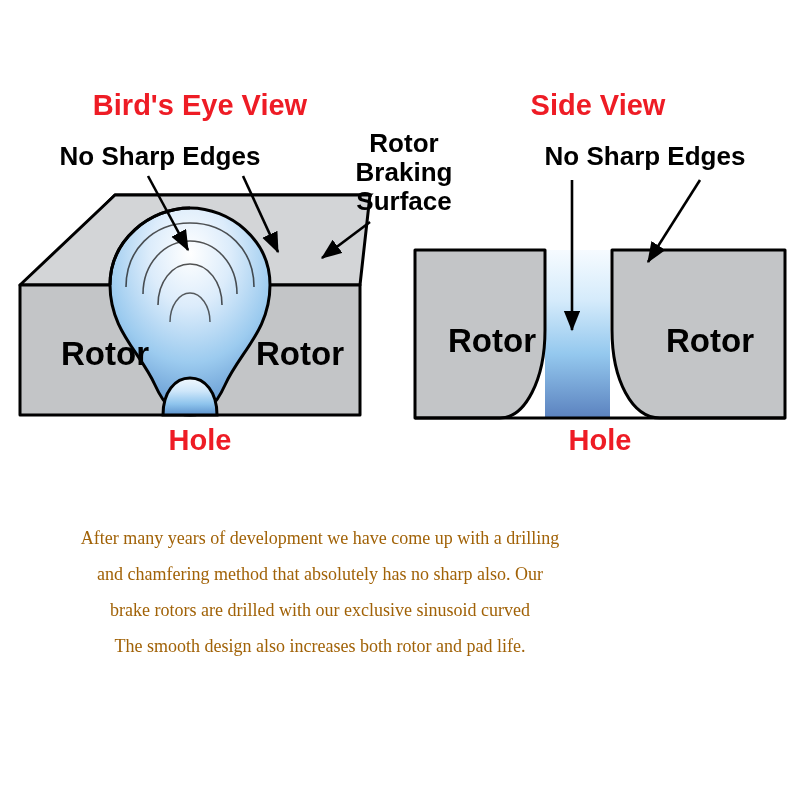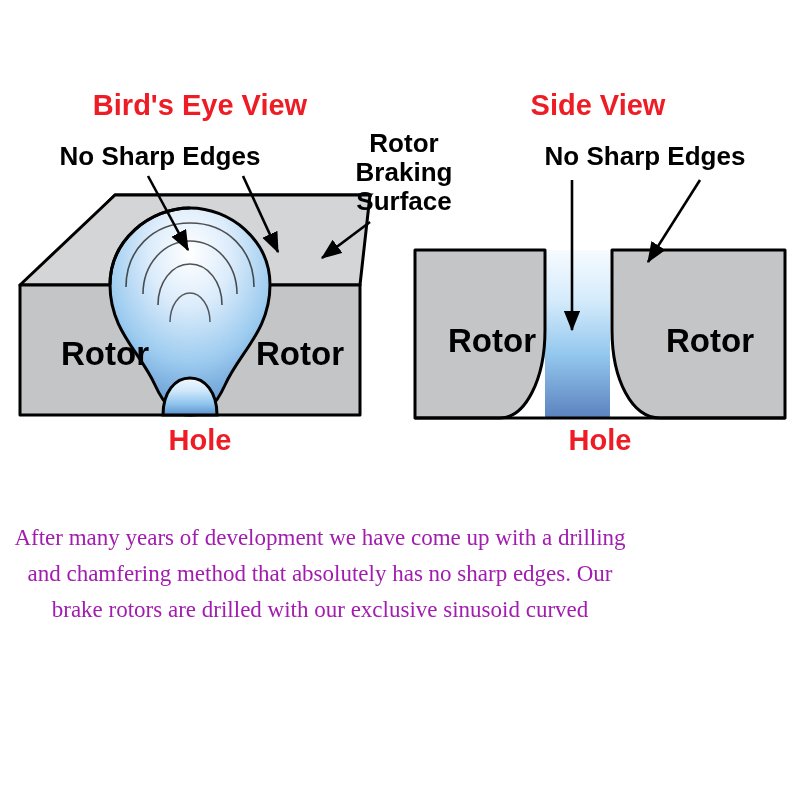--- a/index.html
+++ b/index.html
@@ -26,23 +26,23 @@
     width: 800px;
     height: 480px;
   }
   .caption {
     position: absolute;
     left: 0;
     top: 520px;
     width: 640px;
     text-align: center;
     font-family: "Liberation Serif", serif;
-    font-size: 23px;
+    font-size: 18px;
     line-height: 36px;
-    color: #a21caf;
+    color: #a16207;
     padding: 0 10px;
     box-sizing: border-box;
   }
   .caption p { margin: 0; }
   svg text { user-select: none; }
   .lbl-red {
     font-family: "Liberation Sans", sans-serif;
     font-weight: bold;
     fill: #ee1c25;
   }
@@ -145,17 +145,18 @@
 
       <line x1="572" y1="180" x2="572" y2="330" stroke="#000000" stroke-width="2.6" marker-end="url(#arrowhead)"></line>
       <line x1="700" y1="180" x2="648" y2="262" stroke="#000000" stroke-width="2.6" marker-end="url(#arrowhead)"></line>
 
       <text class="lbl-red" x="600" y="450" font-size="29" text-anchor="middle">Hole</text>
     </g>
   </svg>
 
   <div class="caption">
     <p>After many years of development we have come up with a drilling</p>
-    <p>and chamfering method that absolutely has no sharp edges.  Our</p>
+    <p>and chamfering method that absolutely has no sharp also.  Our</p>
     <p>brake rotors are drilled with our exclusive sinusoid curved</p>
+    <p>The smooth design also increases both rotor and pad life.</p>
   </div>
 
 </div>
 
 </body></html>

